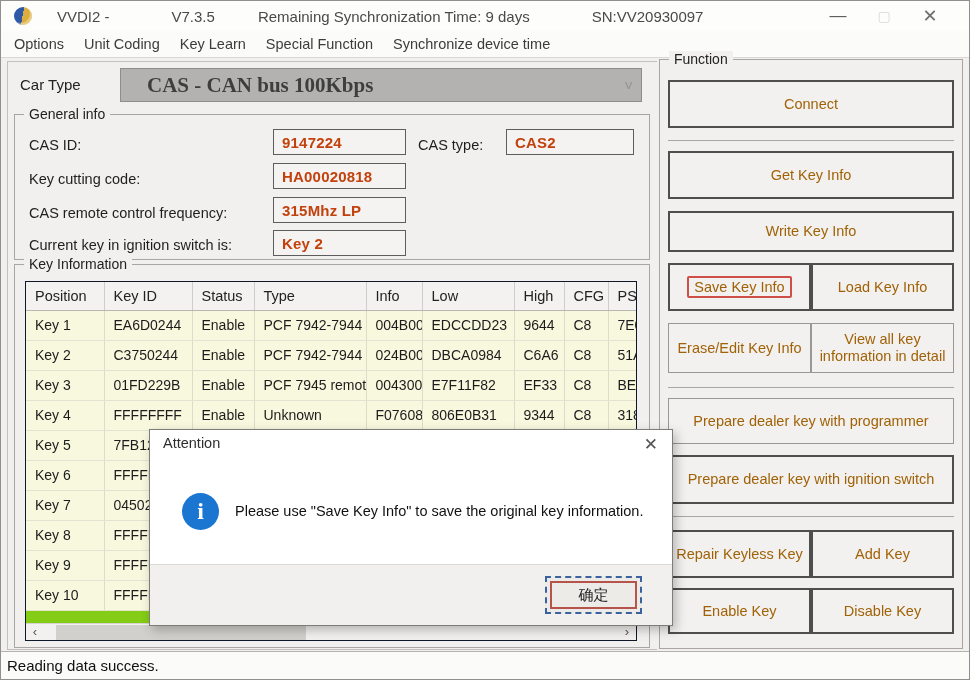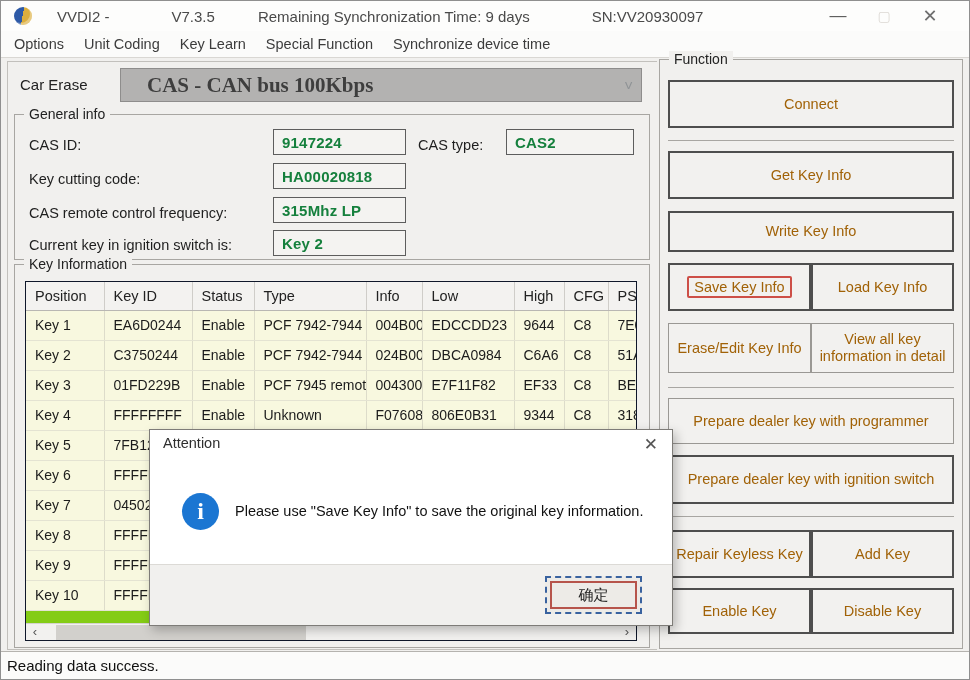--- a/index.html
+++ b/index.html
@@ -56,21 +56,21 @@
   }
   .groupbox .legend {
     position:absolute; top:-9px; left:9px; background:#f1f0ee;
     padding:0 5px; font-size:14px; color:#222;
   }
   .gb-general { left:6px; top:52px; width:636px; height:146px; }
   .gb-keyinfo { left:6px; top:202px; width:636px; height:384px; }
   .gi-label { position:absolute; left:14px; font-size:14.5px; color:#1e1e1e; }
   .gi-field {
     position:absolute; height:26px; background:#f4f3f1; border:1px solid #5d5d5d;
-    font-size:15px; font-weight:bold; color:#15803d; display:flex; align-items:center;
+    font-size:15px; font-weight:bold; color:#c2410c; display:flex; align-items:center;
     padding-left:8px; letter-spacing:.2px;
   }
   
   .table-wrap {
     position:absolute; left:10px; top:16px; width:612px; height:360px;
     background:#84cc16; border:1px solid #0f172a; overflow:hidden;
   }
   .ktable { border-collapse:collapse; table-layout:fixed; width:632px; }
   .ktable th, .ktable td {
     height:30px; font-size:14px; text-align:left; padding:0 0 0 9px;
@@ -164,21 +164,21 @@
   <div class="menubar">
     <span class="menu-item">Options</span>
     <span class="menu-item">Unit Coding</span>
     <span class="menu-item">Key Learn</span>
     <span class="menu-item">Special Function</span>
     <span class="menu-item">Synchronize device time</span>
   </div>
 
   <div class="left-panel">
 
-    <span class="cartype-label">Car Erase</span>
+    <span class="cartype-label">Car Type</span>
     <div class="cartype-select">
       <span>CAS - CAN bus 100Kbps</span>
       <span class="cartype-chevron">˅</span>
     </div>
 
     <div class="groupbox gb-general">
       <span class="legend">General info</span>
 
       <span class="gi-label" style="top:22px;">CAS ID:</span>
       <div class="gi-field" style="left:258px; top:14px; width:133px;">9147224</div>

